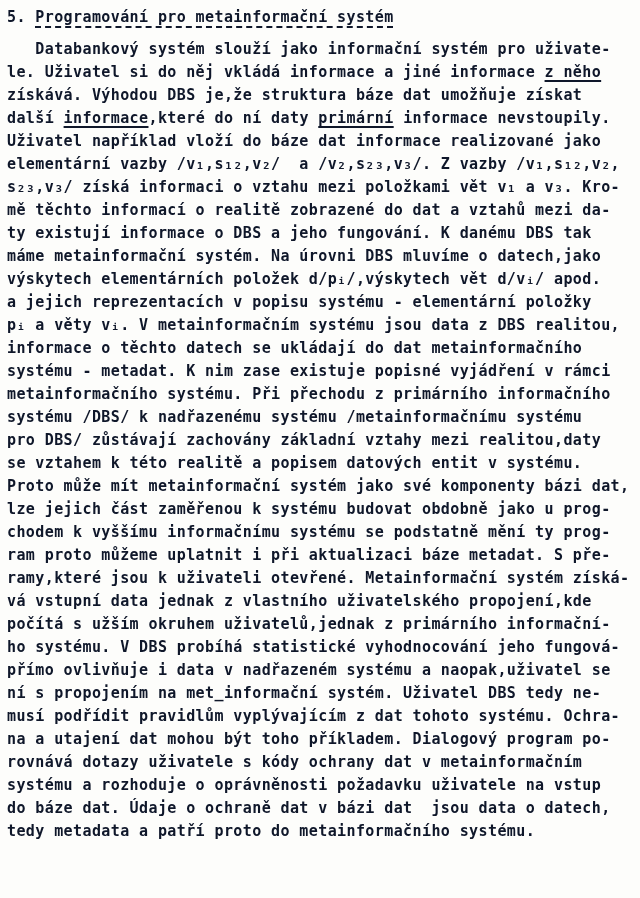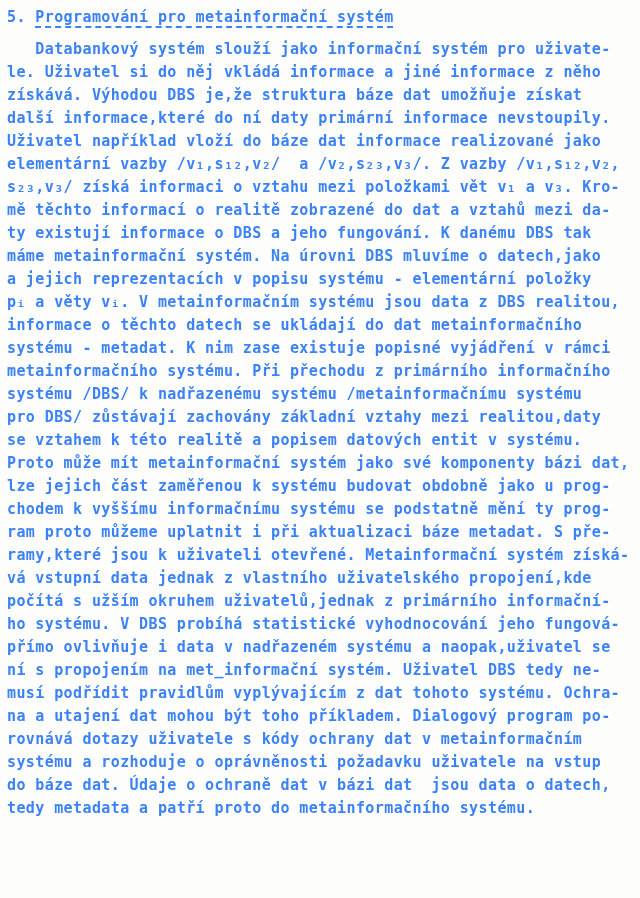--- a/index.html
+++ b/index.html
@@ -13,38 +13,39 @@
     height: 898px;
     background: #fdfdfb;
     overflow: hidden;
     box-sizing: border-box;
     padding: 6px 0 10px 7px;
     font-family: "DejaVu Sans Mono", "Liberation Mono", monospace;
     font-weight: bold;
     font-size: 15px;
     line-height: 23px;
     letter-spacing: 0.4px;
-    color: #3b82f6;
+    color: #0f172a;
     -webkit-font-smoothing: none;
   }
   .heading {
     white-space: pre;
     margin-bottom: 9px;
   }
   .heading .title-underline {
     text-decoration: underline;
     text-decoration-thickness: 2px;
     text-underline-offset: 4px;
     text-decoration-style: dashed;
   }
   .doc-body .line {
     white-space: pre;
     height: 23px;
   }
   .u {
+    text-decoration: underline;
     text-decoration-thickness: 1.5px;
     text-underline-offset: 3px;
     margin-top: 44px;
   }
 </style>
 </head>
 <body>
 
 <div class="page">
   <div class="heading"><span>5. </span><span class="title-underline">Programování pro metainformační systém</span></div>
@@ -52,20 +53,21 @@
       <div class="line"><span>   Databankový systém slouží jako informační systém pro uživate-</span></div>
       <div class="line"><span>le. Uživatel si do něj vkládá informace a jiné informace </span><span class="u">z něho</span></div>
       <div class="line"><span>získává. Výhodou DBS je,že struktura báze dat umožňuje získat</span></div>
       <div class="line"><span>další </span><span class="u">informace</span><span>,které do ní daty </span><span class="u">primární</span><span> informace nevstoupily.</span></div>
       <div class="line"><span>Uživatel například vloží do báze dat informace realizované jako</span></div>
       <div class="line"><span>elementární vazby /v₁,s₁₂,v₂/  a /v₂,s₂₃,v₃/. Z vazby /v₁,s₁₂,v₂,</span></div>
       <div class="line"><span>s₂₃,v₃/ získá informaci o vztahu mezi položkami vět v₁ a v₃. Kro-</span></div>
       <div class="line"><span>mě těchto informací o realitě zobrazené do dat a vztahů mezi da-</span></div>
       <div class="line"><span>ty existují informace o DBS a jeho fungování. K danému DBS tak</span></div>
       <div class="line"><span>máme metainformační systém. Na úrovni DBS mluvíme o datech,jako</span></div>
+      <div class="line"><span>výskytech elementárních položek d/pᵢ/,výskytech vět d/vᵢ/ apod.</span></div>
       <div class="line"><span>a jejich reprezentacích v popisu systému - elementární položky</span></div>
       <div class="line"><span>pᵢ a věty vᵢ. V metainformačním systému jsou data z DBS realitou,</span></div>
       <div class="line"><span>informace o těchto datech se ukládají do dat metainformačního</span></div>
       <div class="line"><span>systému - metadat. K nim zase existuje popisné vyjádření v rámci</span></div>
       <div class="line"><span>metainformačního systému. Při přechodu z primárního informačního</span></div>
       <div class="line"><span>systému /DBS/ k nadřazenému systému /metainformačnímu systému</span></div>
       <div class="line"><span>pro DBS/ zůstávají zachovány základní vztahy mezi realitou,daty</span></div>
       <div class="line"><span>se vztahem k této realitě a popisem datových entit v systému.</span></div>
       <div class="line"><span>Proto může mít metainformační systém jako své komponenty bázi dat,</span></div>
       <div class="line"><span>lze jejich část zaměřenou k systému budovat obdobně jako u prog-</span></div>

